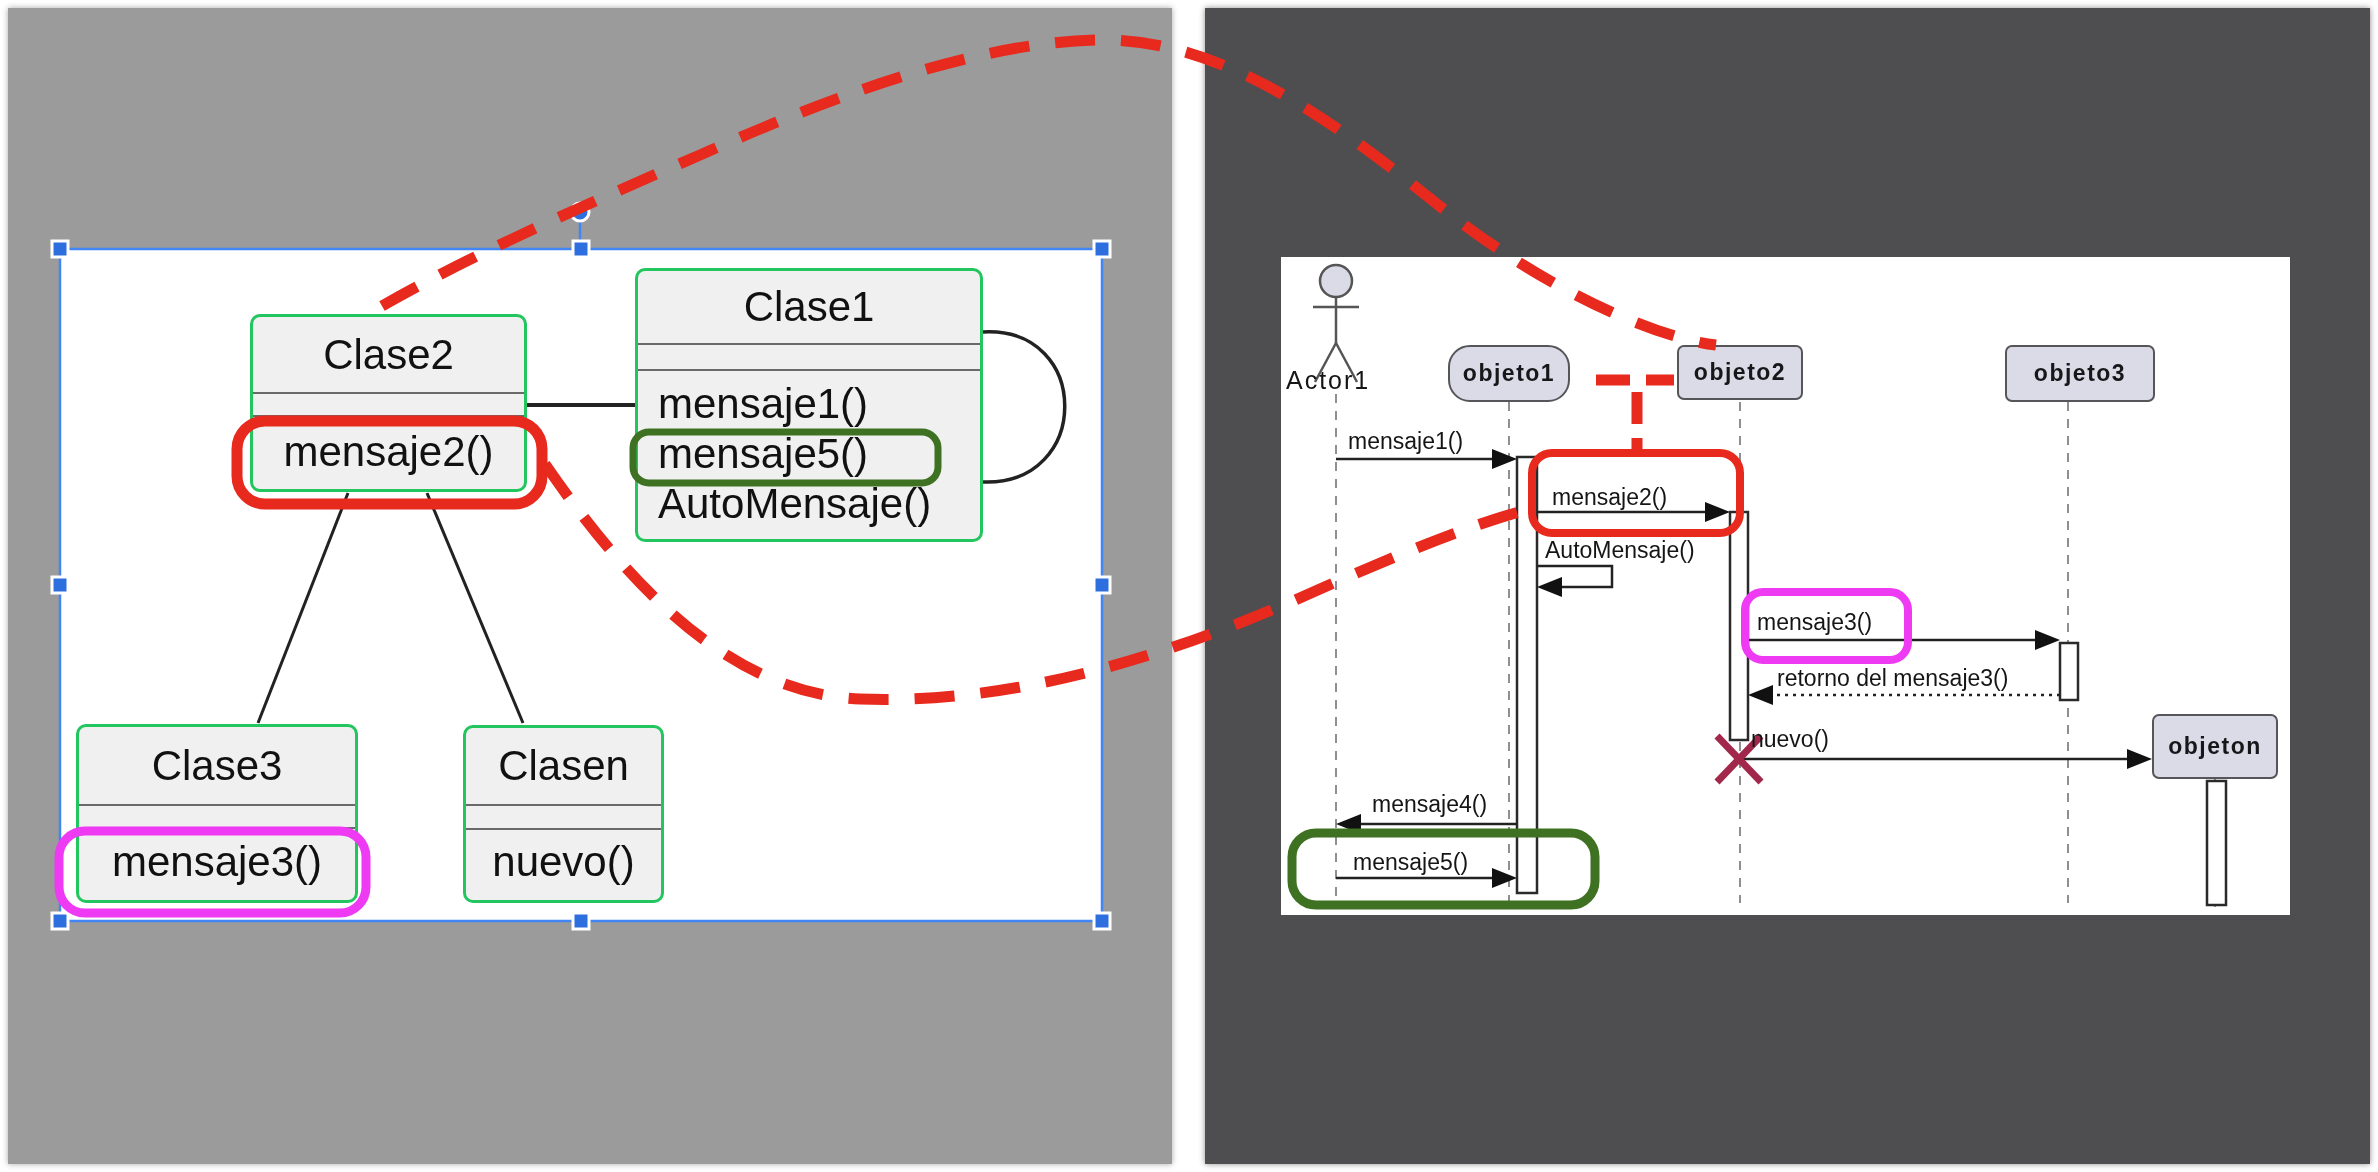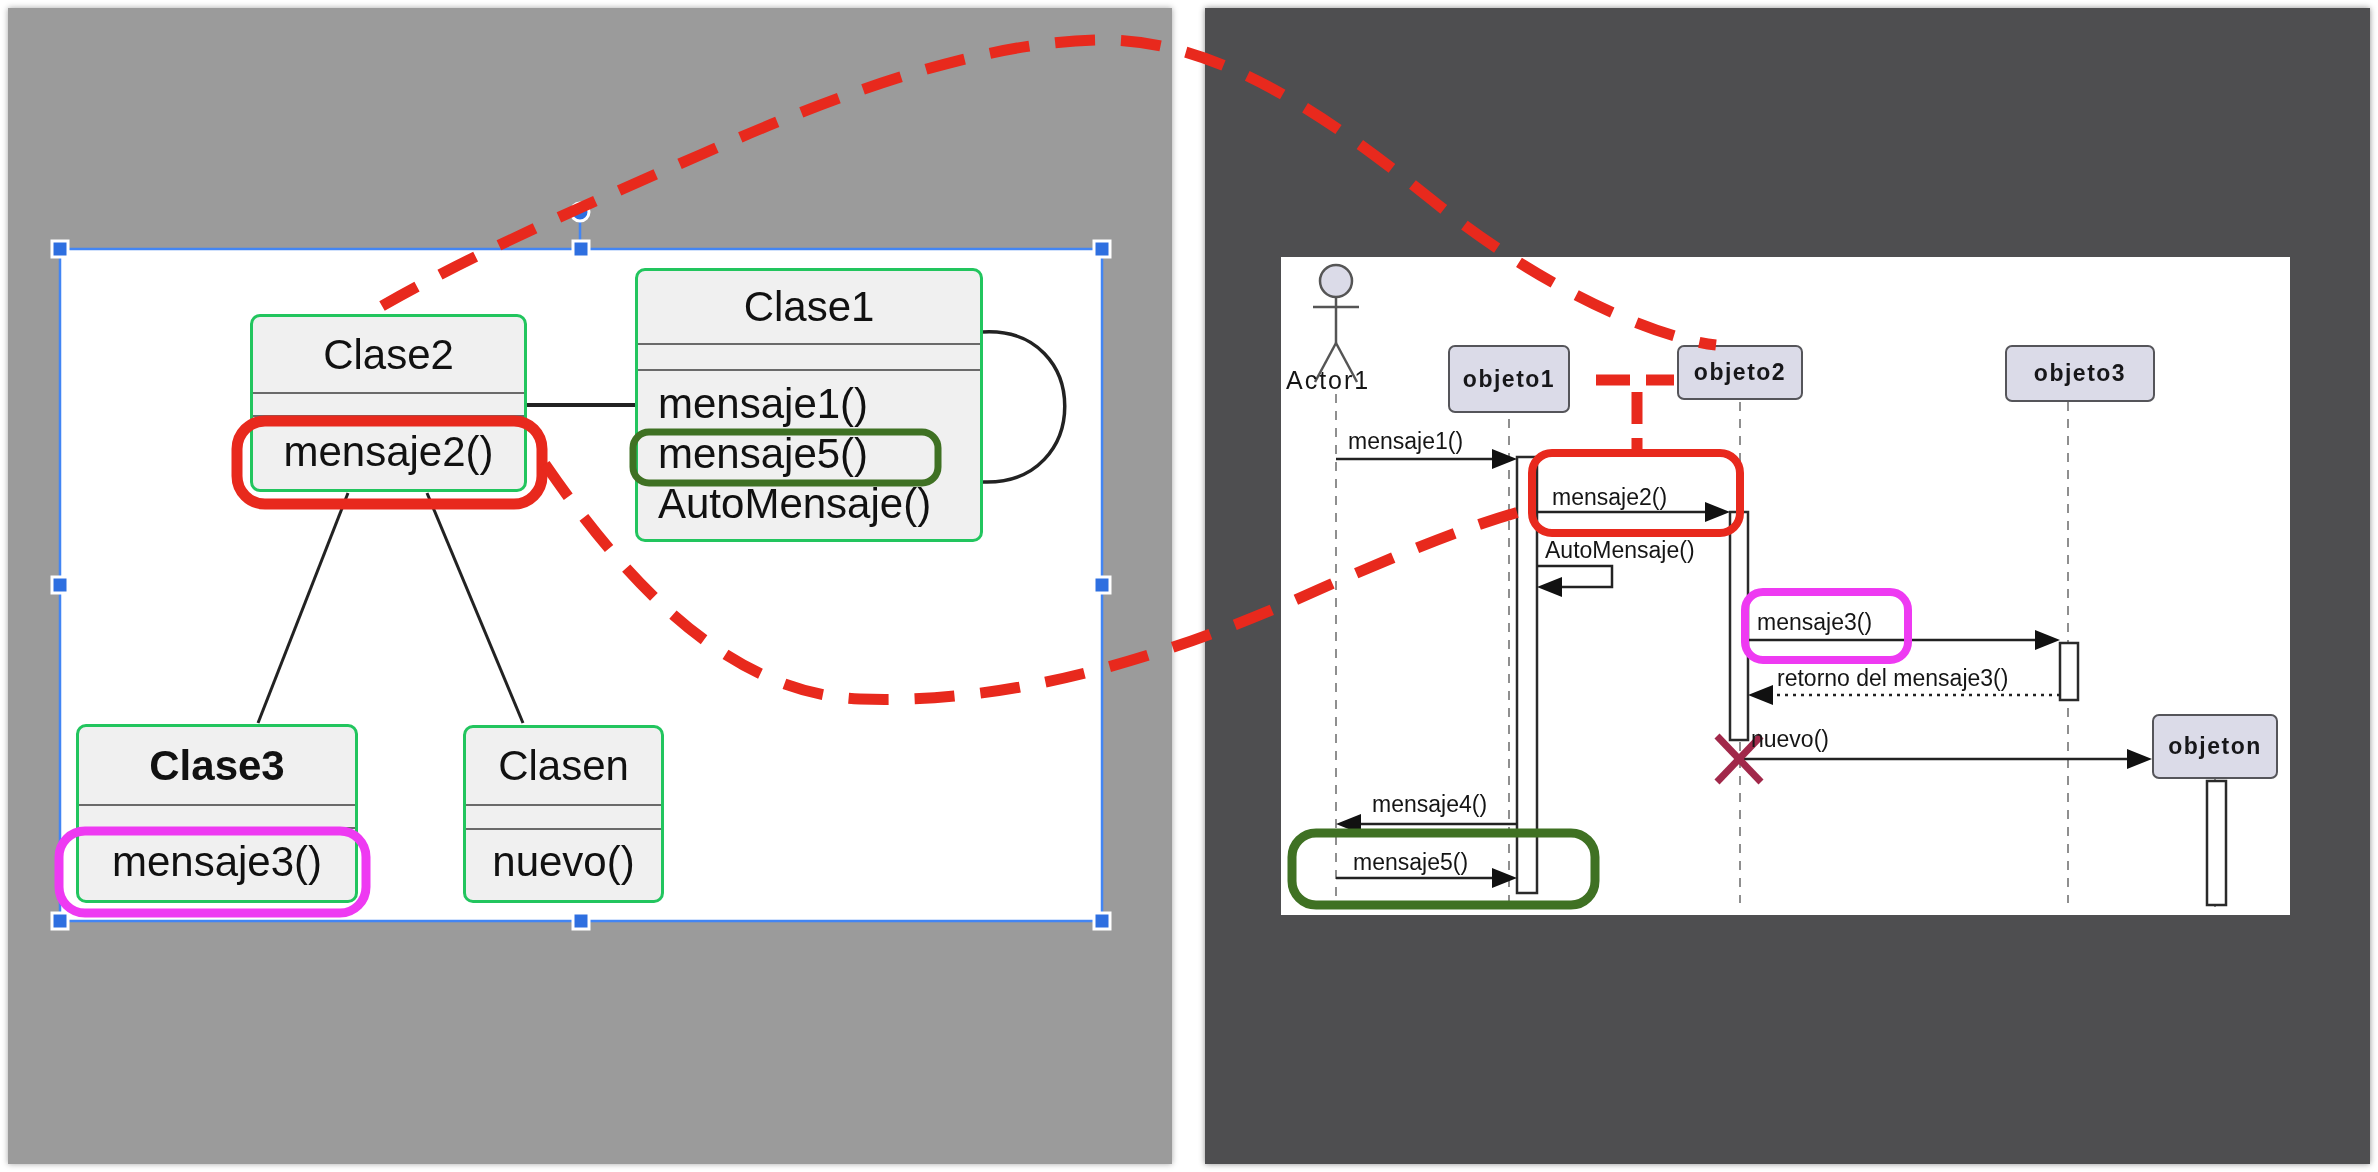--- a/index.html
+++ b/index.html
@@ -125,34 +125,34 @@
     <div class="uml-title" style="height:74px;">Clase1</div>
     <div class="uml-attrs" style="height:26px;"></div>
     <div class="uml-methods listed">
       <div>mensaje1()</div>
       <div>mensaje5()</div>
       <div>AutoMensaje()</div>
     </div>
   </div>
 
   <div class="uml-class widgets" style="left:76px;top:724px;width:282px;height:179px;">
-    <div class="uml-title" style="height:79px;font-weight:bold;">Clase3</div>
+    <div class="uml-title" style="height:79px;">Clase3</div>
     <div class="uml-attrs" style="height:23px;"></div>
     <div class="uml-methods centered" style="height:66px;">mensaje3()</div>
   </div>
 
   <div class="uml-class widgets" style="left:463px;top:725px;width:201px;height:178px;">
     <div class="uml-title" style="height:78px;">Clasen</div>
     <div class="uml-attrs" style="height:24px;"></div>
     <div class="uml-methods centered" style="height:64px;">nuevo()</div>
   </div>
 
   <div class="actor-label" style="left:1286px;top:366px;">Actor1</div>
 
-  <div class="seq-obj" style="left:1448px;top:345px;width:122px;height:68px;">objeto1</div>
+  <div class="seq-obj" style="left:1448px;top:345px;width:122px;height:57px;border-radius:22px;">objeto1</div>
   <div class="seq-obj" style="left:1677px;top:345px;width:126px;height:55px;">objeto2</div>
   <div class="seq-obj" style="left:2005px;top:345px;width:150px;height:57px;">objeto3</div>
   <div class="seq-obj" style="left:2152px;top:714px;width:126px;height:65px;">objeton</div>
 
   <div class="seq-label" style="left:1348px;top:428px;">mensaje1()</div>
   <div class="seq-label" style="left:1552px;top:484px;">mensaje2()</div>
   <div class="seq-label" style="left:1545px;top:537px;">AutoMensaje()</div>
   <div class="seq-label" style="left:1757px;top:609px;">mensaje3()</div>
   <div class="seq-label" style="left:1777px;top:665px;">retorno del mensaje3()</div>
   <div class="seq-label" style="left:1751px;top:726px;">nuevo()</div>

